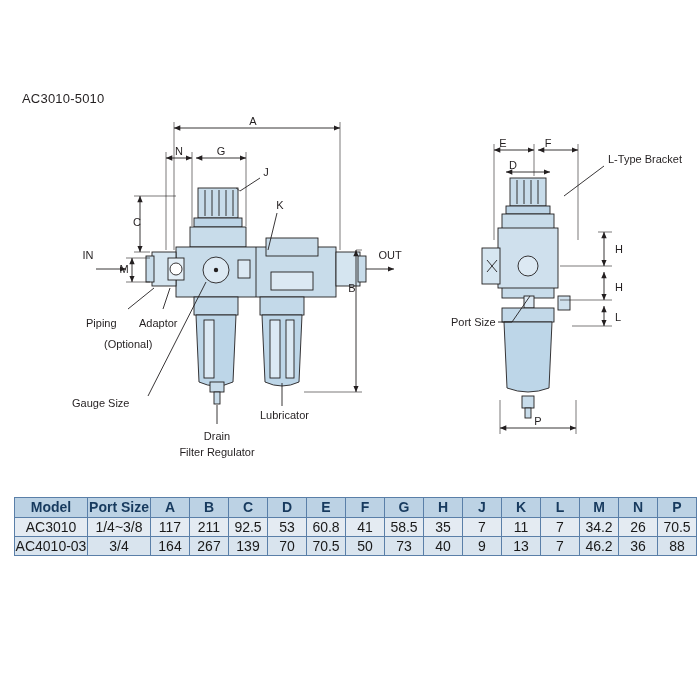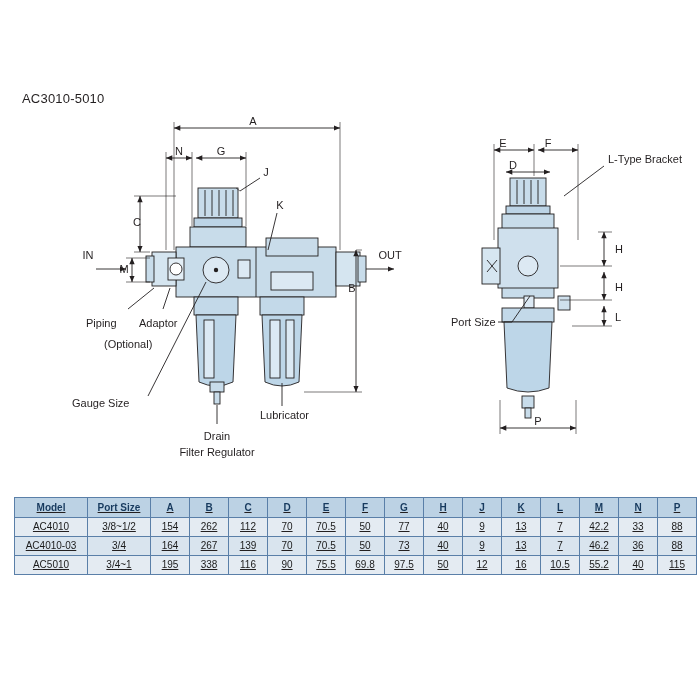--- a/index.html
+++ b/index.html
@@ -34,23 +34,22 @@
     top: 0;
     width: 700px;
     height: 700px;
   }
   
   #spec-table {
     position: absolute;
     left: 14px;
     top: 497px;
     border-collapse: collapse;
-    font-size: 10px;
+    font-size: 14px;
     background: #e8edf3;
-    text-decoration: underline;
   }
   #spec-table th, #spec-table td {
     border: 1px solid #5a7fa8;
     text-align: center;
     padding: 0;
     height: 18px;
     line-height: 18px;
     font-weight: normal;
     color: #1a1a1a;
     white-space: nowrap;
@@ -277,69 +276,51 @@
         <th class="num-cell">J</th>
         <th class="num-cell">K</th>
         <th class="num-cell">L</th>
         <th class="num-cell">M</th>
         <th class="num-cell">N</th>
         <th class="num-cell">P</th>
       </tr>
     </thead>
     <tbody>
       <tr>
-        <td class="model-cell">AC4010</td>
-        <td class="port-cell">3/8~1/2</td>
-        <td class="num-cell">154</td>
-        <td class="num-cell">262</td>
-        <td class="num-cell">112</td>
-        <td class="num-cell">70</td>
+        <td class="model-cell">AC3010</td>
+        <td class="port-cell">1/4~3/8</td>
+        <td class="num-cell">117</td>
+        <td class="num-cell">211</td>
+        <td class="num-cell">92.5</td>
+        <td class="num-cell">53</td>
+        <td class="num-cell">60.8</td>
+        <td class="num-cell">41</td>
+        <td class="num-cell">58.5</td>
+        <td class="num-cell">35</td>
+        <td class="num-cell">7</td>
+        <td class="num-cell">11</td>
+        <td class="num-cell">7</td>
+        <td class="num-cell">34.2</td>
+        <td class="num-cell">26</td>
         <td class="num-cell">70.5</td>
-        <td class="num-cell">50</td>
-        <td class="num-cell">77</td>
-        <td class="num-cell">40</td>
-        <td class="num-cell">9</td>
-        <td class="num-cell">13</td>
-        <td class="num-cell">7</td>
-        <td class="num-cell">42.2</td>
-        <td class="num-cell">33</td>
-        <td class="num-cell">88</td>
       </tr>
       <tr>
         <td class="model-cell">AC4010-03</td>
         <td class="port-cell">3/4</td>
         <td class="num-cell">164</td>
         <td class="num-cell">267</td>
         <td class="num-cell">139</td>
         <td class="num-cell">70</td>
         <td class="num-cell">70.5</td>
         <td class="num-cell">50</td>
         <td class="num-cell">73</td>
         <td class="num-cell">40</td>
         <td class="num-cell">9</td>
         <td class="num-cell">13</td>
         <td class="num-cell">7</td>
         <td class="num-cell">46.2</td>
         <td class="num-cell">36</td>
         <td class="num-cell">88</td>
       </tr>
-      <tr>
-        <td class="model-cell">AC5010</td>
-        <td class="port-cell">3/4~1</td>
-        <td class="num-cell">195</td>
-        <td class="num-cell">338</td>
-        <td class="num-cell">116</td>
-        <td class="num-cell">90</td>
-        <td class="num-cell">75.5</td>
-        <td class="num-cell">69.8</td>
-        <td class="num-cell">97.5</td>
-        <td class="num-cell">50</td>
-        <td class="num-cell">12</td>
-        <td class="num-cell">16</td>
-        <td class="num-cell">10.5</td>
-        <td class="num-cell">55.2</td>
-        <td class="num-cell">40</td>
-        <td class="num-cell">115</td>
-      </tr>
     </tbody>
   </table>
 
 </div>
 
 </body></html>

